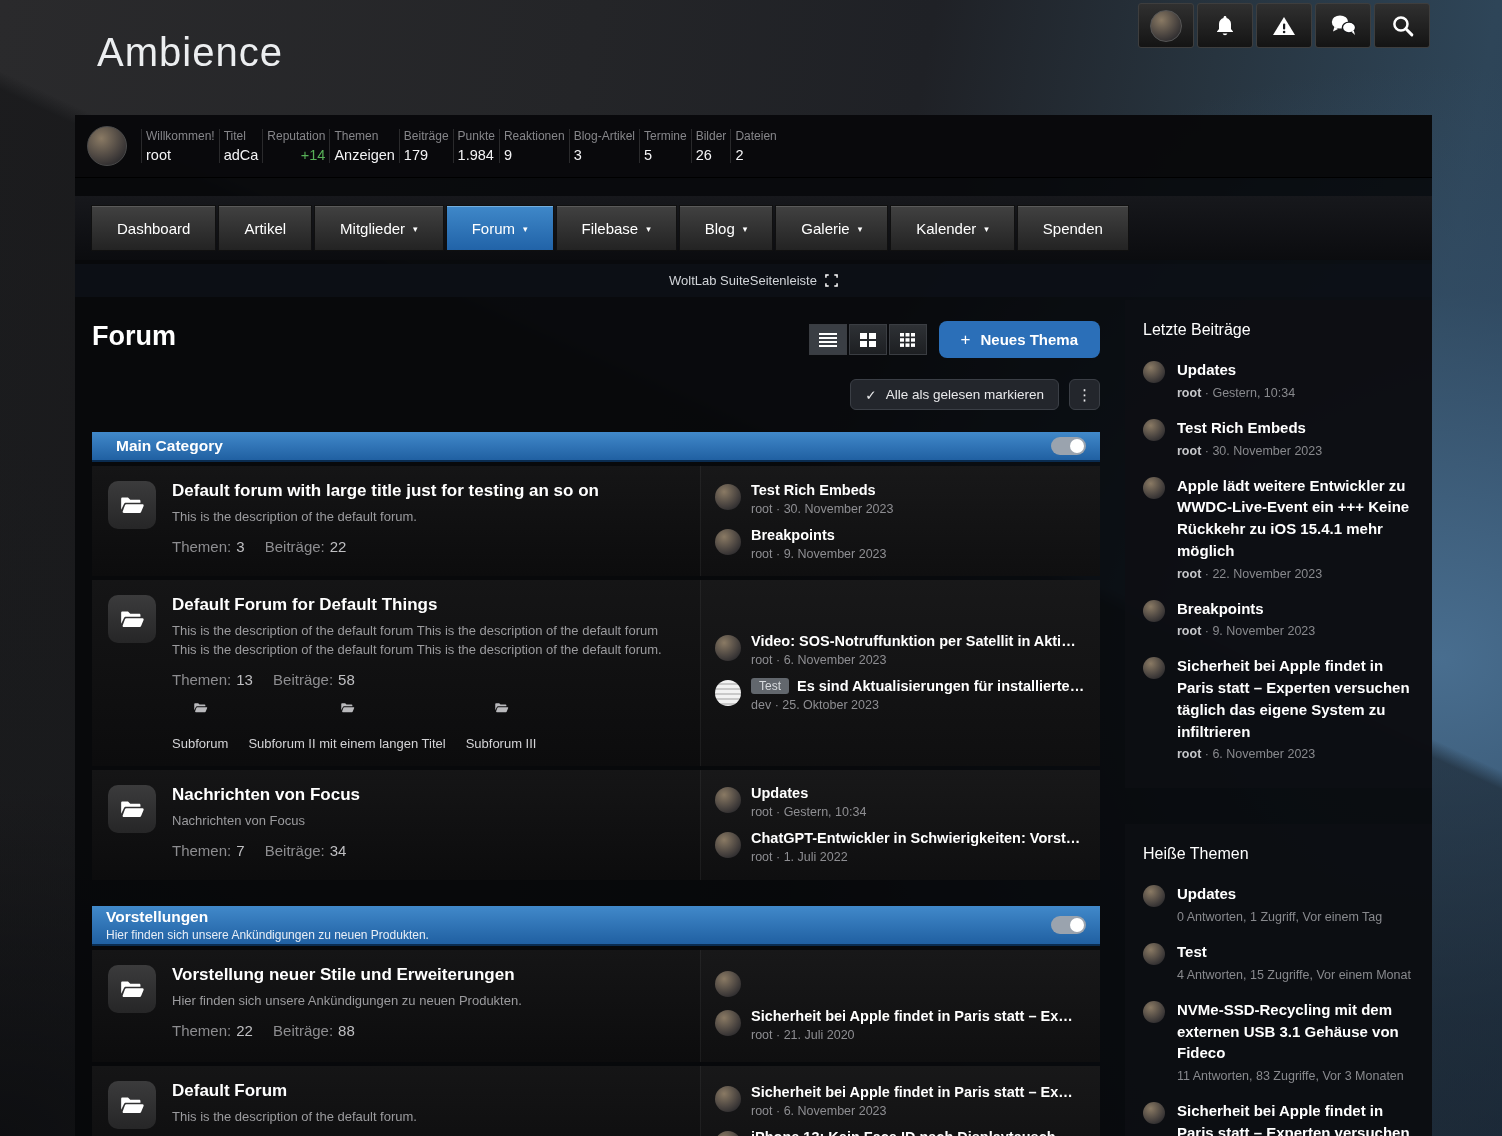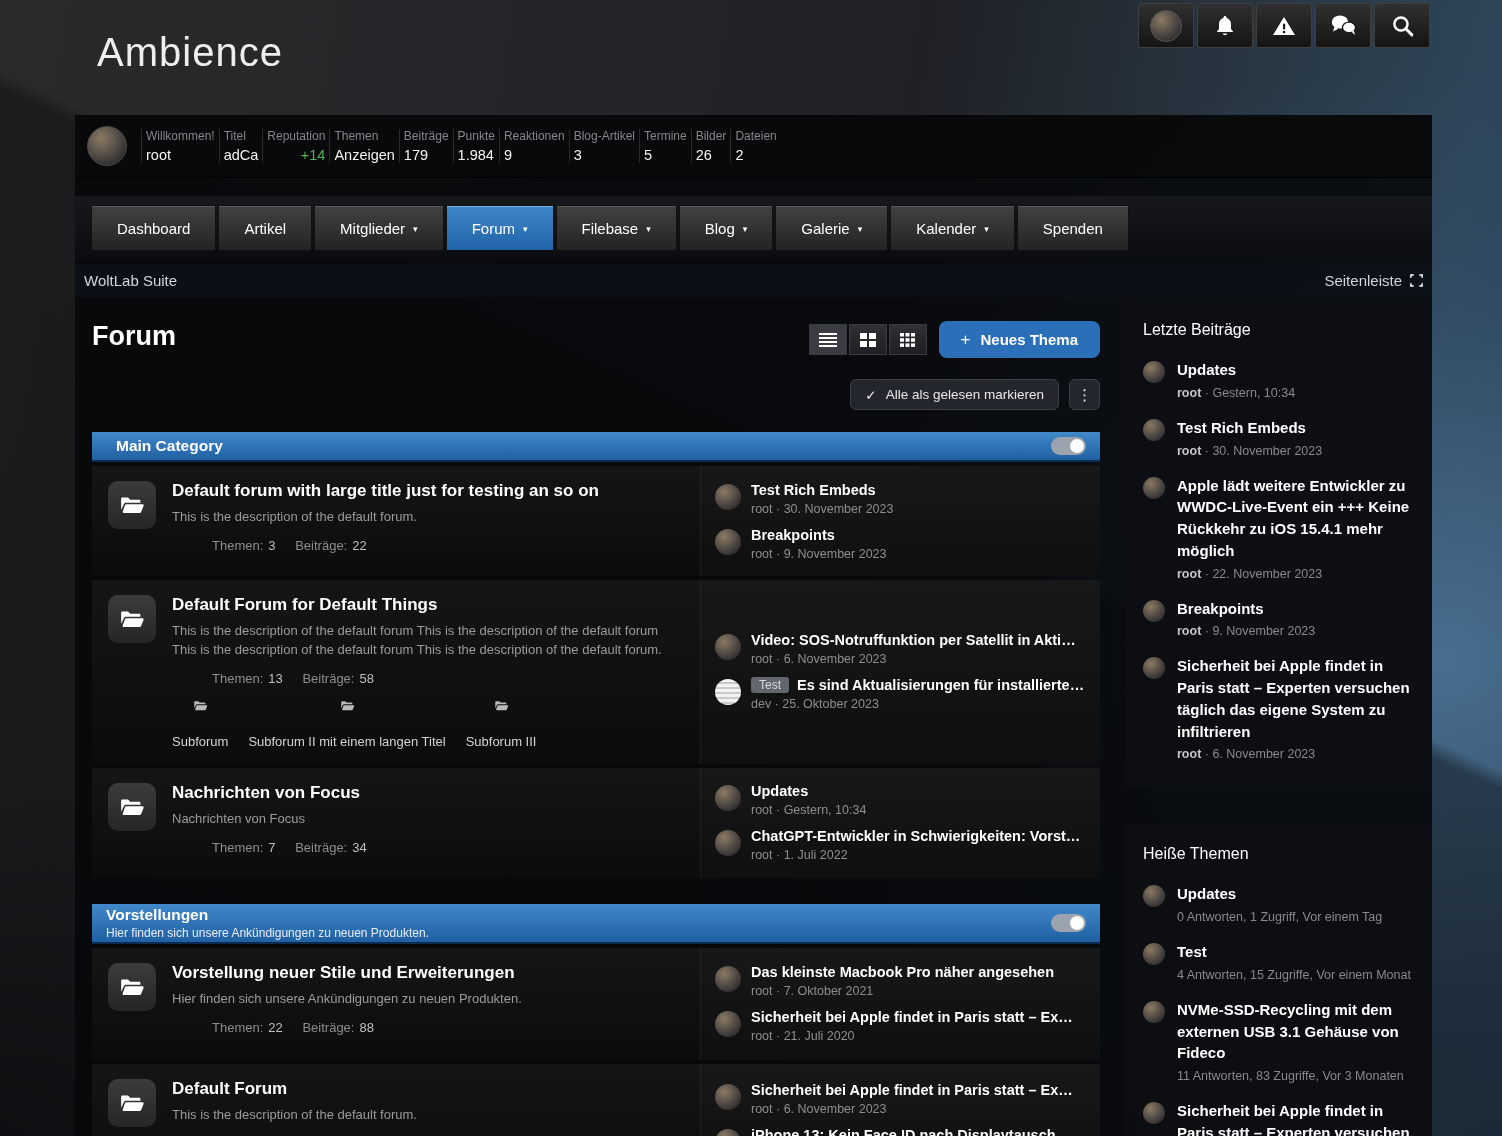--- a/index.html
+++ b/index.html
@@ -33,21 +33,21 @@
   .stat-value.green { color:#58b158;text-align:right; }
   .stat-value.link { cursor:pointer; }
 
   
   .nav { position:absolute; left:0; top:196px; width:1357px; height:64px; background:linear-gradient(#17181c,#0b0c0f); display:flex; align-items:center; padding:16px 16px; gap:2px; }
   .nav-btn { height:46px; padding:0 25px; background:linear-gradient(#414141,#232323); border:1px solid #101010; box-shadow:inset 0 1px 0 #5a5a5a; color:#fff; font-size:15px; display:flex; align-items:center; gap:8px; cursor:pointer; text-decoration:none; }
   .nav-btn.active { background:linear-gradient(#3f88c9,#2163a8); box-shadow:inset 0 1px 0 #74aede; }
   .caret { font-size:9px; color:#fff; margin-top:2px; }
 
   
-  .crumbbar { position:absolute; left:0; top:264px; width:1357px; height:33px; background:rgba(13,17,24,0.85); display:flex; justify-content:space-between; align-items:center; padding:0 9px; font-size:15px; color:#d2d5d9; }
+  .crumbbar { position:absolute; left:0; top:264px; width:1357px; height:33px; background:rgba(13,17,24,0.85); display:flex; justify-content:center; align-items:center; padding:0 9px; font-size:13px; color:#d2d5d9; }
   .crumb-right { display:flex; align-items:center; gap:8px; cursor:pointer; }
 
   
   .content { position:absolute; left:0; top:297px; width:1357px; }
   .cols { display:flex; }
   .main { width:1008px; margin-left:17px; }
   .side { width:307px; margin-left:25px; }
 
   
   .head1 { display:flex; justify-content:space-between; align-items:flex-start; margin-top:24px; }
@@ -72,21 +72,21 @@
   .cat-sub { font-size:12px; color:#e8eef6; margin-top:2px; }
   .toggle { margin-left:auto; width:35px; height:18px; border-radius:9px; background:#9aa3ae; position:relative; cursor:pointer; flex:none; }
   .toggle .knob { position:absolute; right:2px; top:2px; width:14px; height:14px; border-radius:50%; background:#fff; }
 
   .forum-row { display:flex; background:linear-gradient(#151516,#0c0c0d); margin-top:4px; min-height:110px; }
   .forum-main { flex:1; display:flex; padding:15px 16px; gap:16px; min-width:0; }
   .folder-badge { width:48px; height:48px; flex:none; background:linear-gradient(#3b3b3c,#262627); border-radius:10px; display:flex; align-items:center; justify-content:center; }
   .forum-info { min-width:0; }
   .forum-title { font-size:17px; font-weight:700; color:#fff; text-decoration:none; display:inline-block; cursor:pointer; }
   .forum-desc { font-size:13px; color:#9b9b9e; margin-top:7px; line-height:1.45; }
-  .forum-stats { font-size:13px; color:#8d8d90; margin-top:11px;margin-left:40px; }
+  .forum-stats { font-size:15px; color:#8d8d90; margin-top:11px; }
   .stat-pair { margin-right:16px; }
   .s-label::after { content:":"; }
   .s-val { color:#bfbfc2; margin-left:5px; }
   .subforums { margin-top:13px; display:flex; gap:20px; align-items:center; }
   .subforum { display:flex; align-items:center; gap:22px; font-size:13px; color:#d3d3d6; cursor:pointer;flex-direction:column; }
 
   .forum-posts { width:400px; flex:none; border-left:1px solid rgba(255,255,255,0.055); background:rgba(255,255,255,0.015); padding:12px 14px; display:flex; flex-direction:column; justify-content:center; gap:11px; }
   .post-item { display:flex; gap:10px; align-items:flex-start; min-width:0; }
   .av.sm { width:26px; height:26px; margin-top:2px; }
   .av.light { background:repeating-linear-gradient(#f2f2f2 0 3px, #c9c9c9 3px 5px); }
@@ -464,24 +464,20 @@
                 <p class="forum-desc">Hier finden sich unsere Ankündigungen zu neuen Produkten.</p>
                 <p class="forum-stats">
                   <span class="stat-pair"><span class="s-label">Themen</span><span class="s-val">22</span></span>
                   <span class="stat-pair"><span class="s-label">Beiträge</span><span class="s-val">88</span></span>
                 </p>
               </div>
             </div>
             <div class="forum-posts">
               <div class="post-item">
                 <span class="av sm"></span>
-                <div class="post-body">
-                    <a class="post-title">Das kleinste Macbook Pro näher angesehen</a>
-                    <div class="post-meta">root · 7. Oktober 2021</div>
-                  </div>
               </div>
               <div class="post-item">
                 <span class="av sm"></span>
                 <div class="post-body">
                     <a class="post-title">Sicherheit bei Apple findet in Paris statt – Ex…</a>
                     <div class="post-meta">root · 21. Juli 2020</div>
                   </div>
               </div>
             </div>
           </div>

